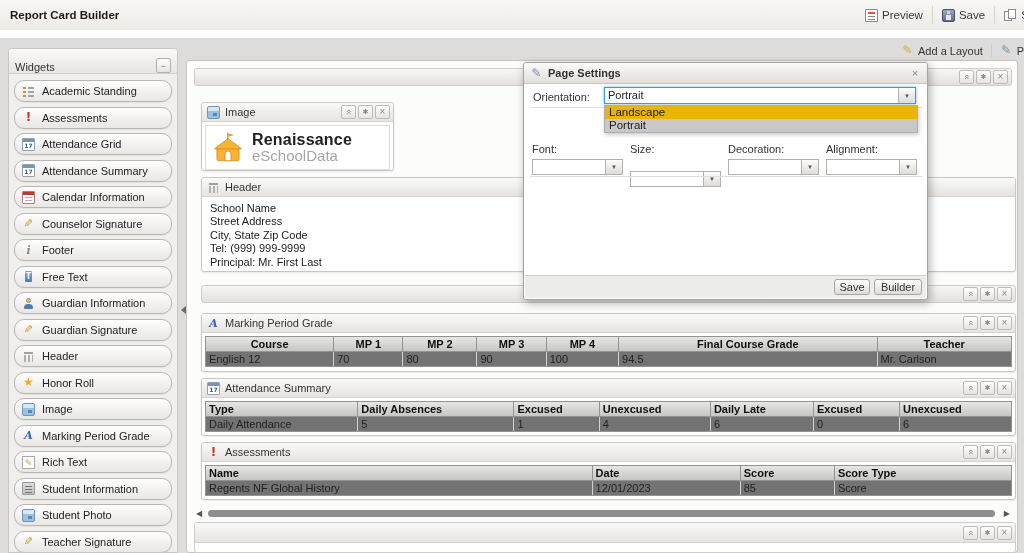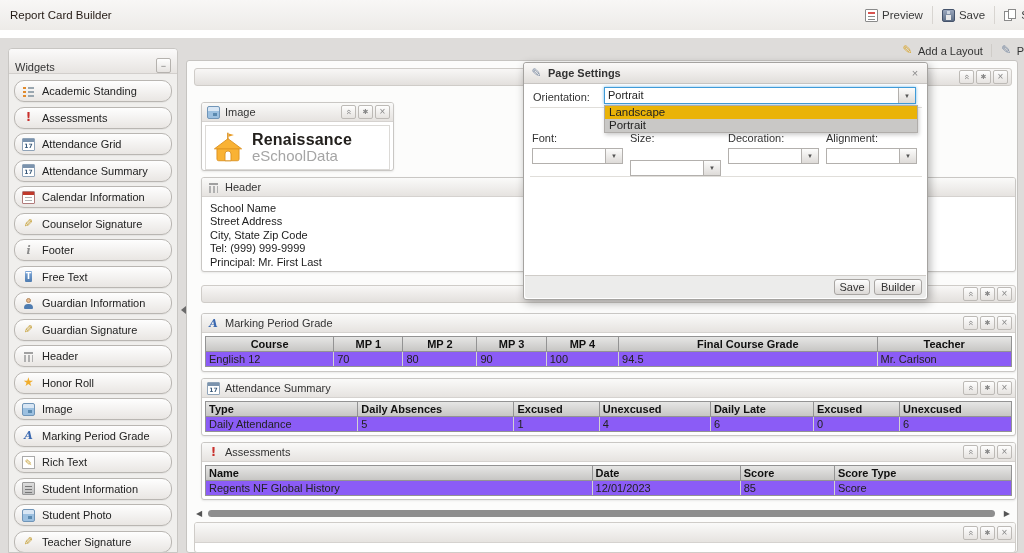--- a/index.html
+++ b/index.html
@@ -3,21 +3,21 @@
 <meta charset="utf-8">
 <style>
   html,body{margin:0;padding:0;background:#b8b6b3}
   #page{position:relative;width:1024px;height:553px;overflow:hidden;
         background:#dedcda;font-family:"Liberation Sans","DejaVu Sans",sans-serif;
         font-size:11px;color:#222;-webkit-font-smoothing:antialiased}
 
   
   #toolbar{position:absolute;left:0;top:0;width:1024px;height:30px;
            background:linear-gradient(#f8f7f6,#edebe8);border-bottom:1px solid #e2dfdc}
-  #app-title{position:absolute;left:10px;top:0;line-height:30px;font-weight:normal;
+  #app-title{position:absolute;left:10px;top:0;line-height:30px;font-weight:bold;
              font-size:11.5px;color:#241a14}
   #toolbar-buttons{position:absolute;left:856px;top:0;height:30px;display:flex;align-items:center}
   .tb-btn{display:flex;align-items:center;gap:4px;padding:0 9px;height:18px;cursor:pointer;
           white-space:nowrap;color:#3a3a3a;font-size:11.5px}
   .tb-btn + .tb-btn{border-left:1px solid #d8d5d1}
   #white-strip{position:absolute;left:0;top:30px;width:1024px;height:8px;background:#fff}
 
   
   #layout-bar{position:absolute;left:893px;top:42px;height:17px;display:flex;align-items:center}
   .lb-btn{display:flex;align-items:center;gap:4px;padding:0 8px;cursor:pointer;white-space:nowrap;color:#333}
@@ -134,21 +134,21 @@
   
   #header-widget .wbody{padding:5px 8px;line-height:13.4px;font-size:11px;color:#1c1c1c}
 
   
   .wtable{margin:3px;border:1px solid #939393}
   .trow{display:flex}
   .thead{background:linear-gradient(#e6e6e5,#c7c6c4);border-bottom:1px solid #939393;font-weight:bold;color:#101010}
   .tcell{height:14px;line-height:14px;padding:0 3px;box-sizing:border-box;overflow:hidden;white-space:nowrap;font-size:11px}
   .thead .tcell + .tcell{border-left:1px solid #939393}
   .tbody .tcell + .tcell{border-left:1px solid #d2d2d2}
-  .tbody{background:#8b5cf6}
+  .tbody{background:#737373}
   .t-mpg .thead .tcell{text-align:center}
   .t-mpg .tcell:nth-child(1){width:15.8%}.t-mpg .tcell:nth-child(2){width:8.6%}
   .t-mpg .tcell:nth-child(3){width:9.2%}.t-mpg .tcell:nth-child(4){width:8.6%}
   .t-mpg .tcell:nth-child(5){width:9.0%}.t-mpg .tcell:nth-child(6){width:32.1%}
   .t-mpg .tcell:nth-child(7){width:16.7%}
   .t-att .tcell:nth-child(1){width:18.8%}.t-att .tcell:nth-child(2){width:19.4%}
   .t-att .tcell:nth-child(3){width:10.6%}.t-att .tcell:nth-child(4){width:13.8%}
   .t-att .tcell:nth-child(5){width:12.8%}.t-att .tcell:nth-child(6){width:10.7%}
   .t-att .tcell:nth-child(7){width:13.9%}
   .t-asm .tcell:nth-child(1){width:47.9%}.t-asm .tcell:nth-child(2){width:18.4%}
@@ -555,15 +555,15 @@
 
     <div id="dialog-footer">
       <span class="dlg-btn" style="left:309px;width:36px">Save</span>
       <span class="dlg-btn" style="left:349px;width:48px">Builder</span>
     </div>
   </div>
 
 </div>
 
 <style>
-  #dlg-fields{position:absolute;left:8px;top:69px;width:388px;display:flex;gap:7px}
+  #dlg-fields{position:absolute;left:8px;top:80px;width:388px;display:flex;gap:7px}
   #dlg-fields > div{width:91px}
 </style>
 
 </body></html>

